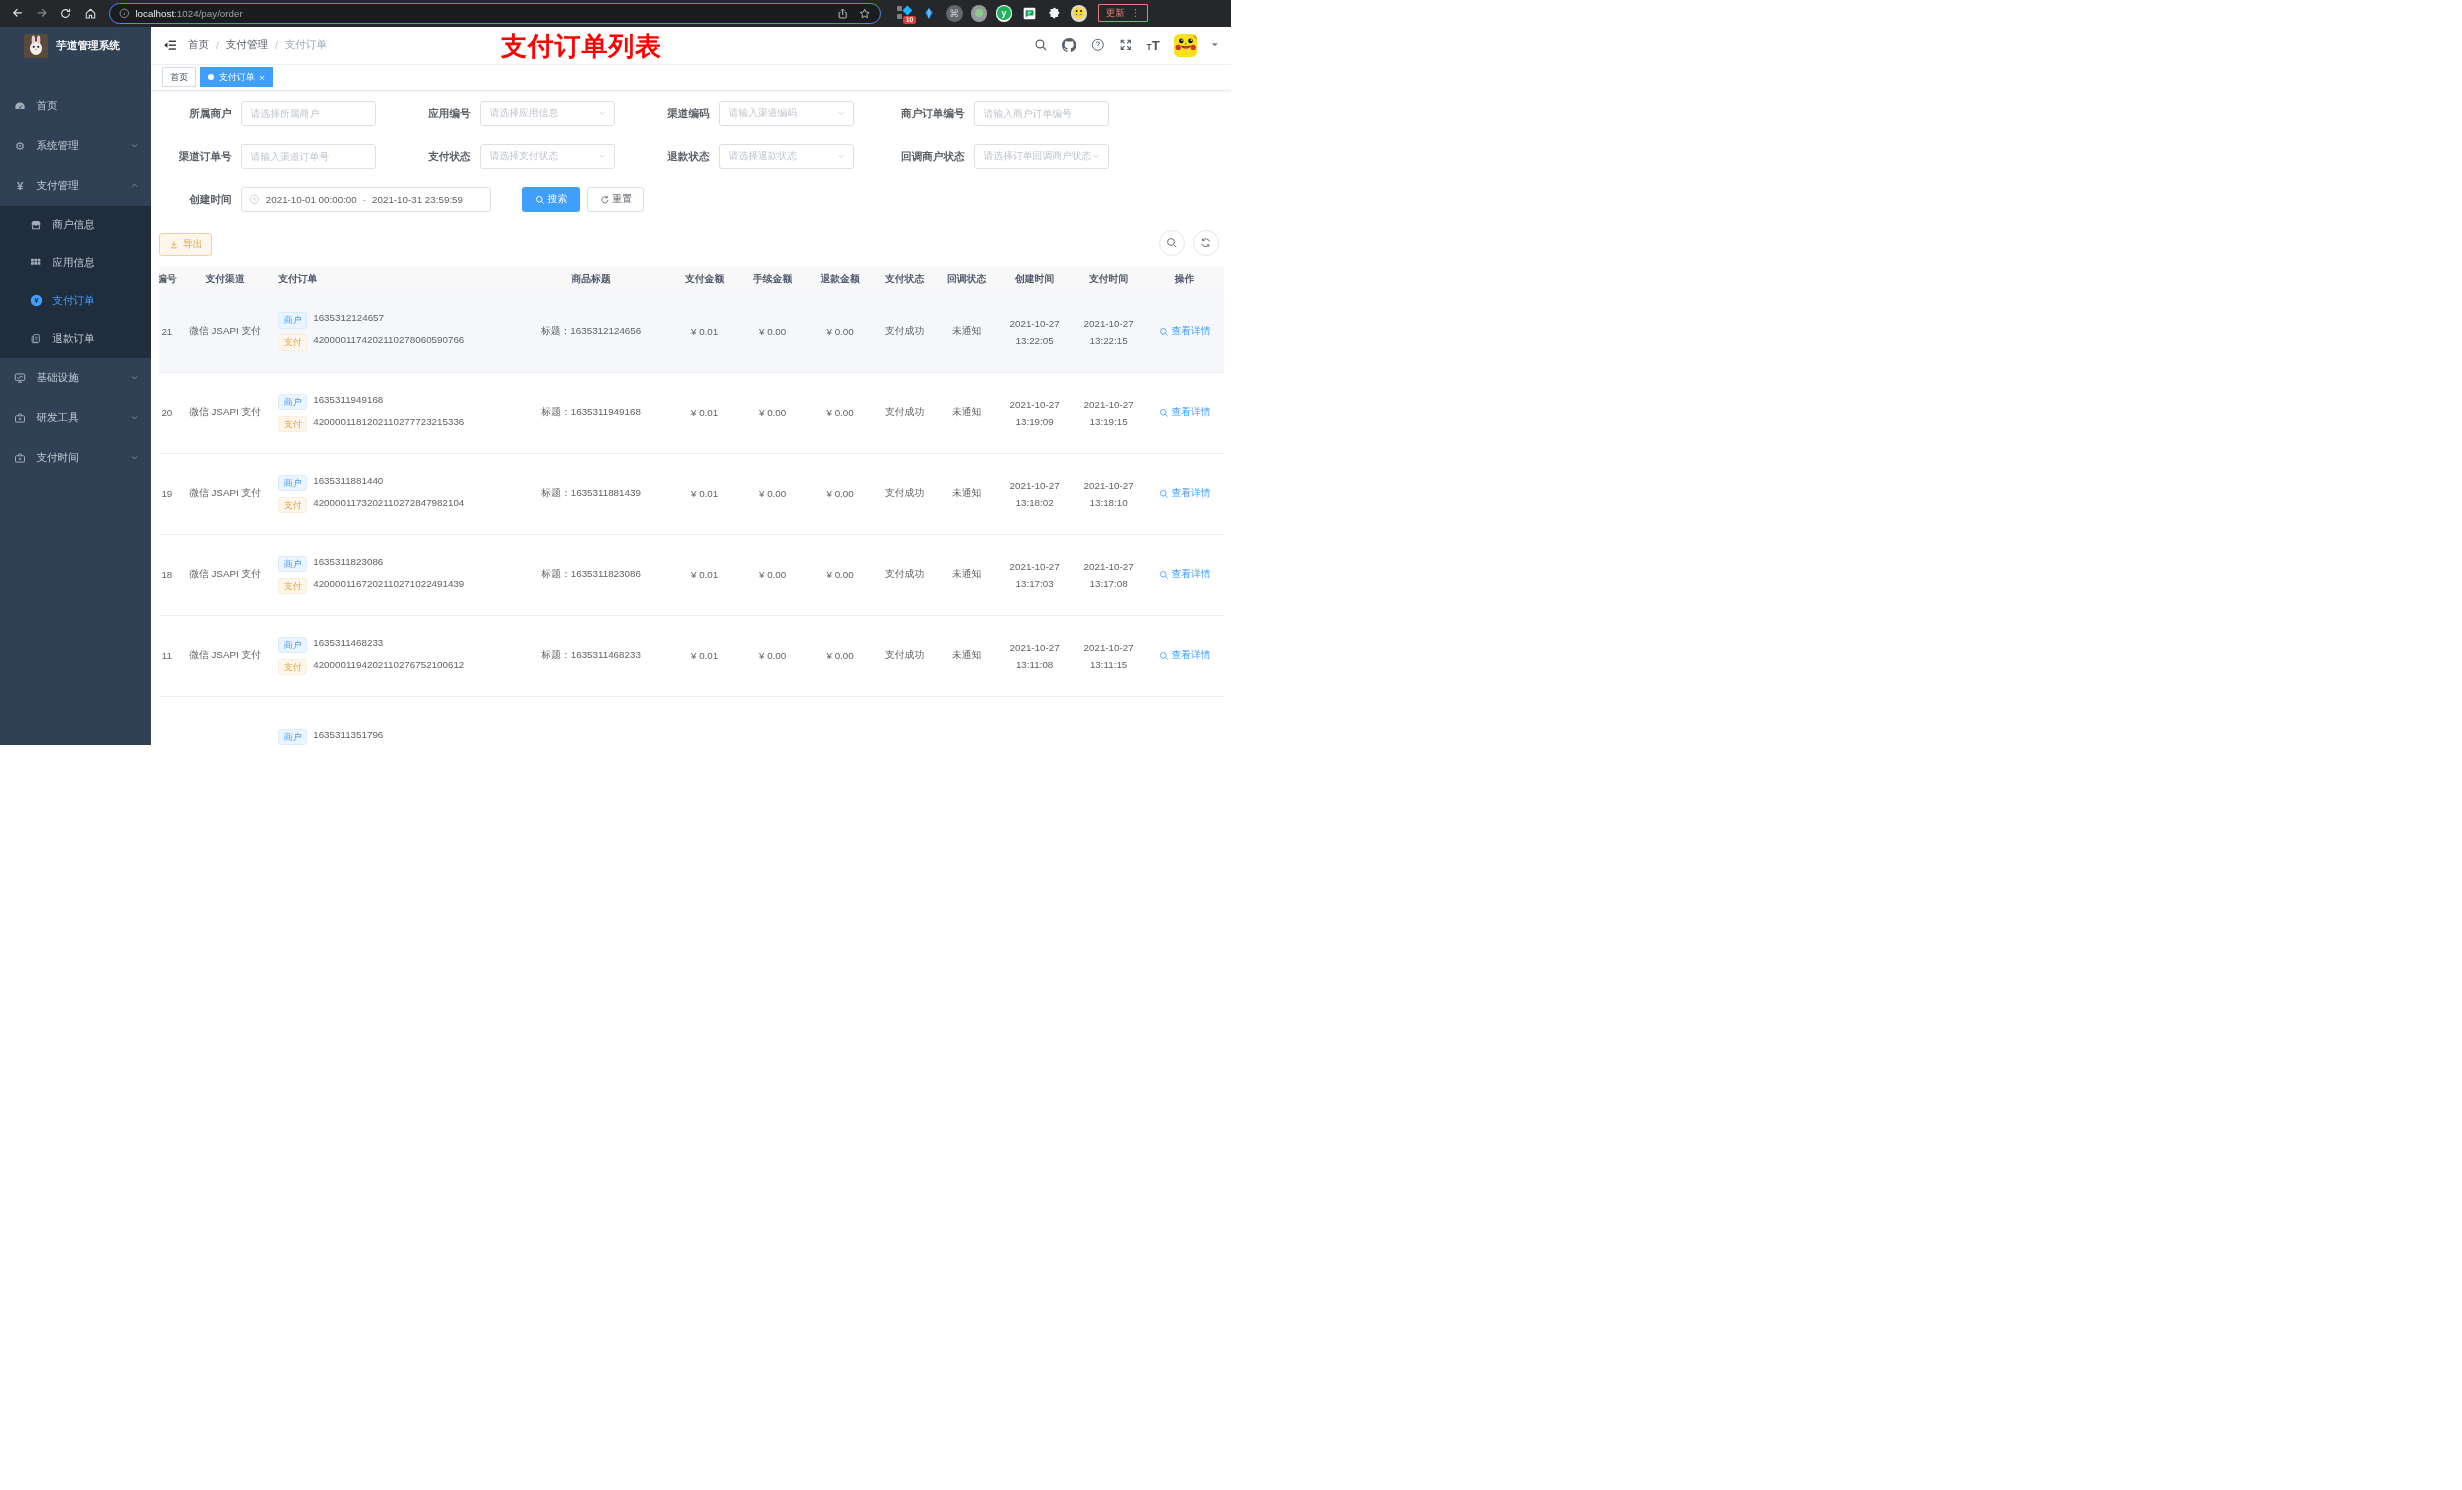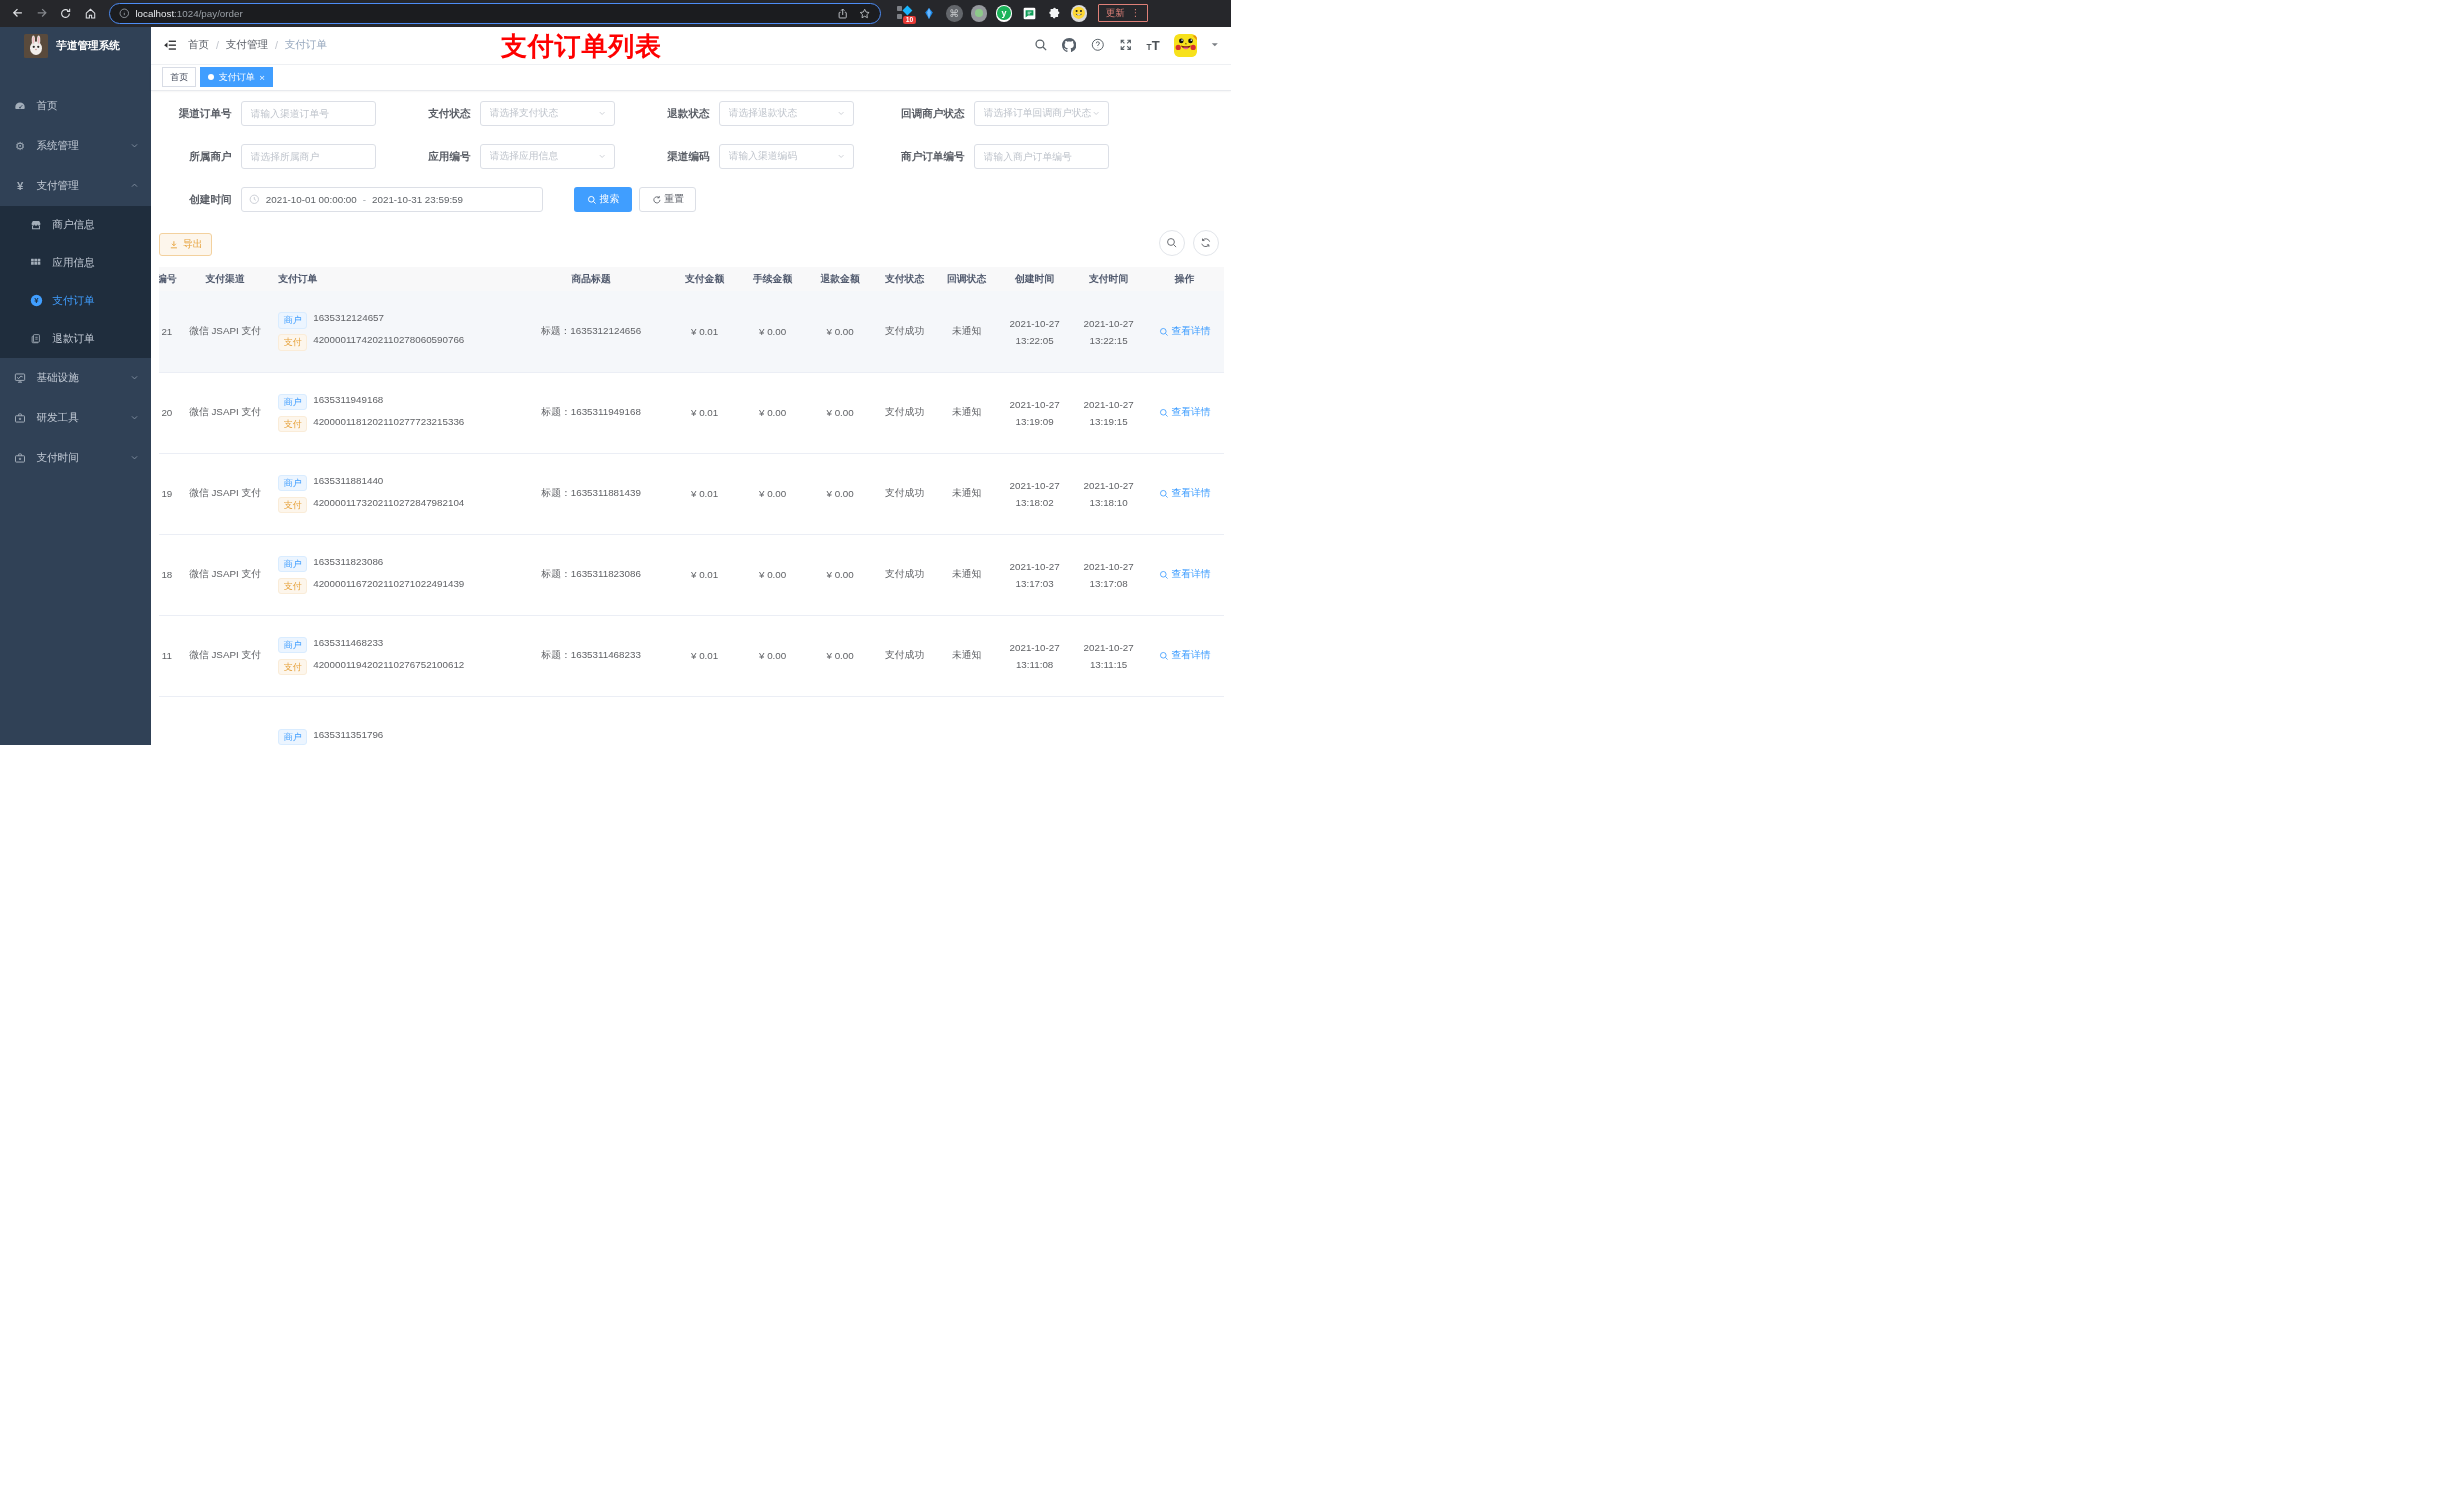--- a/index.html
+++ b/index.html
@@ -69,21 +69,21 @@
   .form-row { display: flex; align-items: center; margin-bottom: 18px; }
   .form-item { display: flex; align-items: center; margin-right: 22px; }
   .lbl { text-align: right; font-size: 10.6px; font-weight: 700; color: #5a5e66; margin-right: 9px; white-space: nowrap; }
   .w96 { width: 73px; } .w112 { width: 89px; }
   .ipt, .select, .date-range { height: 25px; border: 0.8px solid #dcdfe6; border-radius: 3px; background: #fff; font-size: 9.8px; }
   .ipt { width: 135px; padding: 0 9px; color: #606266; outline: none; font-family: inherit; }
   .ipt::placeholder { color: #bfc4cc; }
   .select { width: 135px; display: flex; align-items: center; padding: 0 7.6px 0 9px; color: #bfc4cc; cursor: pointer; }
   .select .ph { flex: 1; white-space: nowrap; overflow: hidden; }
   .select .sel-chev { color: #c0c4cc; flex: none; }
-  .date-range { width: 302px; display: flex; align-items: center; gap: 6px; padding: 0 7.6px; color: #5f6368; white-space: nowrap; overflow: hidden; }
+  .date-range { width: 250px; display: flex; align-items: center; gap: 6px; padding: 0 7.6px; color: #5f6368; white-space: nowrap; overflow: hidden; }
   .date-range .clock { color: #c0c4cc; flex: none; }
   .btn { height: 25px; border-radius: 3px; font-size: 9.8px; display: inline-flex; align-items: center; gap: 3px; padding: 0 11.4px; cursor: pointer; border: 0.8px solid transparent; font-family: inherit; }
   .btn-search { background: #409eff; color: #fff; margin-left: 9.8px; }
   .btn-reset { background: #fff; color: #5a5e66; border-color: #dcdfe6; margin-left: 7.6px; }
   .toolbar-row { display: flex; align-items: flex-end; margin-bottom: 11.4px; }
   .btn-export { height: 23px; padding: 0 9px; background: #fdf6ec; border: 0.8px solid #f3d19e; color: #e6a23c; border-radius: 3px; font-size: 9.8px; display: inline-flex; align-items: center; gap: 4.5px; cursor: pointer; font-family: inherit; }
   .toolbar-right { margin-left: auto; display: flex; gap: 8.3px; padding-right: 4.5px; }
   .circle-btn { width: 26px; height: 26px; border-radius: 50%; border: 0.8px solid #e2e5ea; background: #fff; color: #5f6368; display: flex; align-items: center; justify-content: center; cursor: pointer; }
 
   
@@ -412,20 +412,53 @@
           <span class="dot"></span>
           <span>支付订单</span>
           <span class="close">×</span>
         </span>
     </div>
 
     <div class="content">
 
       <div class="form-row">
         <div class="form-item">
+          <label class="lbl w96">所属商户</label>
+          <input class="ipt" placeholder="请选择所属商户" style="">
+        </div>
+        <div class="form-item">
+          <label class="lbl w96">应用编号</label>
+          <div class="select">
+              <span class="ph">请选择应用信息</span>
+              <span class="sel-chev">
+                <svg width="8.3" height="8.3" viewBox="0 0 16 16" fill="none" stroke="currentColor" stroke-width="1.5">
+                  <path d="M3.5 6l4.5 4.5L12.5 6"></path>
+                </svg>
+              </span>
+            </div>
+        </div>
+        <div class="form-item">
+          <label class="lbl w96">渠道编码</label>
+          <div class="select">
+              <span class="ph">请输入渠道编码</span>
+              <span class="sel-chev">
+                <svg width="8.3" height="8.3" viewBox="0 0 16 16" fill="none" stroke="currentColor" stroke-width="1.5">
+                  <path d="M3.5 6l4.5 4.5L12.5 6"></path>
+                </svg>
+              </span>
+            </div>
+        </div>
+        <div class="form-item">
+          <label class="lbl w112">商户订单编号</label>
+          <input class="ipt" placeholder="请输入商户订单编号" style="">
+        </div>
+      </div>
+
+      <div class="form-row">
+        <div class="form-item">
           <label class="lbl w96">渠道订单号</label>
           <input class="ipt" placeholder="请输入渠道订单号" style="">
         </div>
         <div class="form-item">
           <label class="lbl w96">支付状态</label>
           <div class="select">
               <span class="ph">请选择支付状态</span>
               <span class="sel-chev">
                 <svg width="8.3" height="8.3" viewBox="0 0 16 16" fill="none" stroke="currentColor" stroke-width="1.5">
                   <path d="M3.5 6l4.5 4.5L12.5 6"></path>
@@ -447,53 +480,20 @@
         <div class="form-item">
           <label class="lbl w112">回调商户状态</label>
           <div class="select">
               <span class="ph">请选择订单回调商户状态</span>
               <span class="sel-chev">
                 <svg width="8.3" height="8.3" viewBox="0 0 16 16" fill="none" stroke="currentColor" stroke-width="1.5">
                   <path d="M3.5 6l4.5 4.5L12.5 6"></path>
                 </svg>
               </span>
             </div>
-        </div>
-      </div>
-
-      <div class="form-row">
-        <div class="form-item">
-          <label class="lbl w96">所属商户</label>
-          <input class="ipt" placeholder="请选择所属商户" style="">
-        </div>
-        <div class="form-item">
-          <label class="lbl w96">应用编号</label>
-          <div class="select">
-              <span class="ph">请选择应用信息</span>
-              <span class="sel-chev">
-                <svg width="8.3" height="8.3" viewBox="0 0 16 16" fill="none" stroke="currentColor" stroke-width="1.5">
-                  <path d="M3.5 6l4.5 4.5L12.5 6"></path>
-                </svg>
-              </span>
-            </div>
-        </div>
-        <div class="form-item">
-          <label class="lbl w96">渠道编码</label>
-          <div class="select">
-              <span class="ph">请输入渠道编码</span>
-              <span class="sel-chev">
-                <svg width="8.3" height="8.3" viewBox="0 0 16 16" fill="none" stroke="currentColor" stroke-width="1.5">
-                  <path d="M3.5 6l4.5 4.5L12.5 6"></path>
-                </svg>
-              </span>
-            </div>
-        </div>
-        <div class="form-item">
-          <label class="lbl w112">商户订单编号</label>
-          <input class="ipt" placeholder="请输入商户订单编号" style="">
         </div>
       </div>
 
       <div class="form-row">
         <div class="form-item">
           <label class="lbl w96">创建时间</label>
           <div class="date-range">
             <span class="clock">
                 <svg width="10.6" height="10.6" viewBox="0 0 16 16" fill="none" stroke="currentColor" stroke-width="1.2">
                   <circle cx="8" cy="8" r="6.3"></circle>

